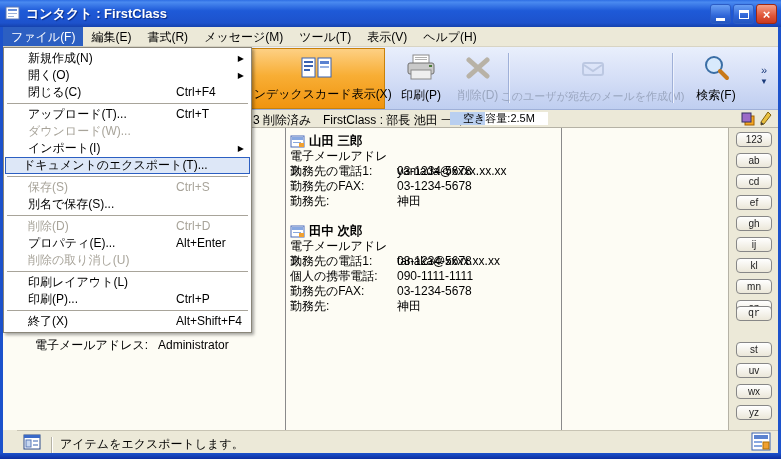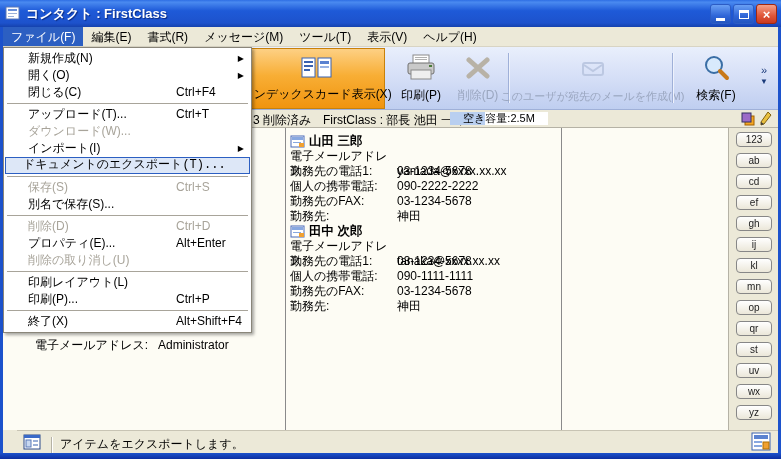--- a/index.html
+++ b/index.html
@@ -72,21 +72,21 @@
   
   .b-left { position:absolute; left:0; top:27px; width:3px; height:426px; background:#1c52cc; }
   .b-right { position:absolute; right:0; top:27px; width:3px; height:426px; background:#1c52cc; }
   .b-bottom { position:absolute; left:0; top:453px; width:781px; height:6px; background:linear-gradient(180deg,#1c52cc,#0c2ea0); }
 
   
   .menu-popup { position:absolute; left:3px; top:47px; width:249px; background:#fff; border:1px solid #8a867a;
     box-shadow:2px 2px 3px rgba(0,0,0,.35); z-index:50; padding:2px 0; }
   .mi { position:relative; height:17px; line-height:17px; font-size:12px; padding-left:24px; }
   .mi.disabled { color:#a8a49a; }
-  .mi.selected { margin:0 1px; border:1px solid #2c5fc2; background:#dde7f7; line-height:15px; padding-left:17px;font-family:Liberation Mono, monospace; }
+  .mi.selected { margin:0 1px; border:1px solid #2c5fc2; background:#dde7f7; line-height:15px; padding-left:17px; }
   .mi .sc { position:absolute; left:172px; top:0; }
   .mi .arr { position:absolute; right:7px; top:0; font-size:8px; }
   .msep { height:1px; background:#a8a49a; margin:2px 3px; }
 </style>
 </head>
 <body>
 
 <div class="win">
 
   <div class="titlebar">
@@ -215,21 +215,20 @@
         <svg width="16" height="13">
           <rect x="1" y="1" width="13" height="11" fill="#fff" stroke="#4868b8"></rect>
           <rect x="2" y="2" width="11" height="3" fill="#88a8e0"></rect>
           <rect x="3" y="7" width="8" height="1" fill="#88a8e0"></rect>
           <rect x="9" y="8" width="5" height="4" fill="#f0a030"></rect>
         </svg>
         <span>山田 三郎</span>
       </div>
       <div class="c-row"><span class="c-label">電子メールアドレス:</span><span>yamada@xxxx.xx.xx</span></div>
       <div class="c-row"><span class="c-label">勤務先の電話1:</span><span>03-1234-5678</span></div>
-      <div class="c-row"><span class="c-label">個人の携帯電話:</span><span>090-2222-2222</span></div>
       <div class="c-row"><span class="c-label">勤務先のFAX:</span><span>03-1234-5678</span></div>
       <div class="c-row"><span class="c-label">勤務先:</span><span>神田</span></div>
     </div>
 
     <div class="contact" style="top:95px;">
       <div class="c-head">
         <svg width="16" height="13">
           <rect x="1" y="1" width="13" height="11" fill="#fff" stroke="#4868b8"></rect>
           <rect x="2" y="2" width="11" height="3" fill="#88a8e0"></rect>
           <rect x="3" y="7" width="8" height="1" fill="#88a8e0"></rect>
@@ -247,21 +246,21 @@
     <div class="idxstrip">
       <div class="itab" style="top:4px;">123</div>
       <div class="itab" style="top:25px;">ab</div>
       <div class="itab" style="top:46px;">cd</div>
       <div class="itab" style="top:67px;">ef</div>
       <div class="itab" style="top:88px;">gh</div>
       <div class="itab" style="top:109px;">ij</div>
       <div class="itab" style="top:130px;">kl</div>
       <div class="itab" style="top:151px;">mn</div>
       <div class="itab" style="top:172px;">op</div>
-      <div class="itab" style="top:193px;">qr</div>
+      <div class="itab" style="top:178px;font-family:Liberation Mono, monospace;">qr</div>
       <div class="itab" style="top:214px;">st</div>
       <div class="itab" style="top:235px;">uv</div>
       <div class="itab" style="top:256px;">wx</div>
       <div class="itab" style="top:277px;">yz</div>
     </div>
   </div>
 
   <div class="statusbar">
     <span class="sb-icon">
       <svg width="18" height="16">

